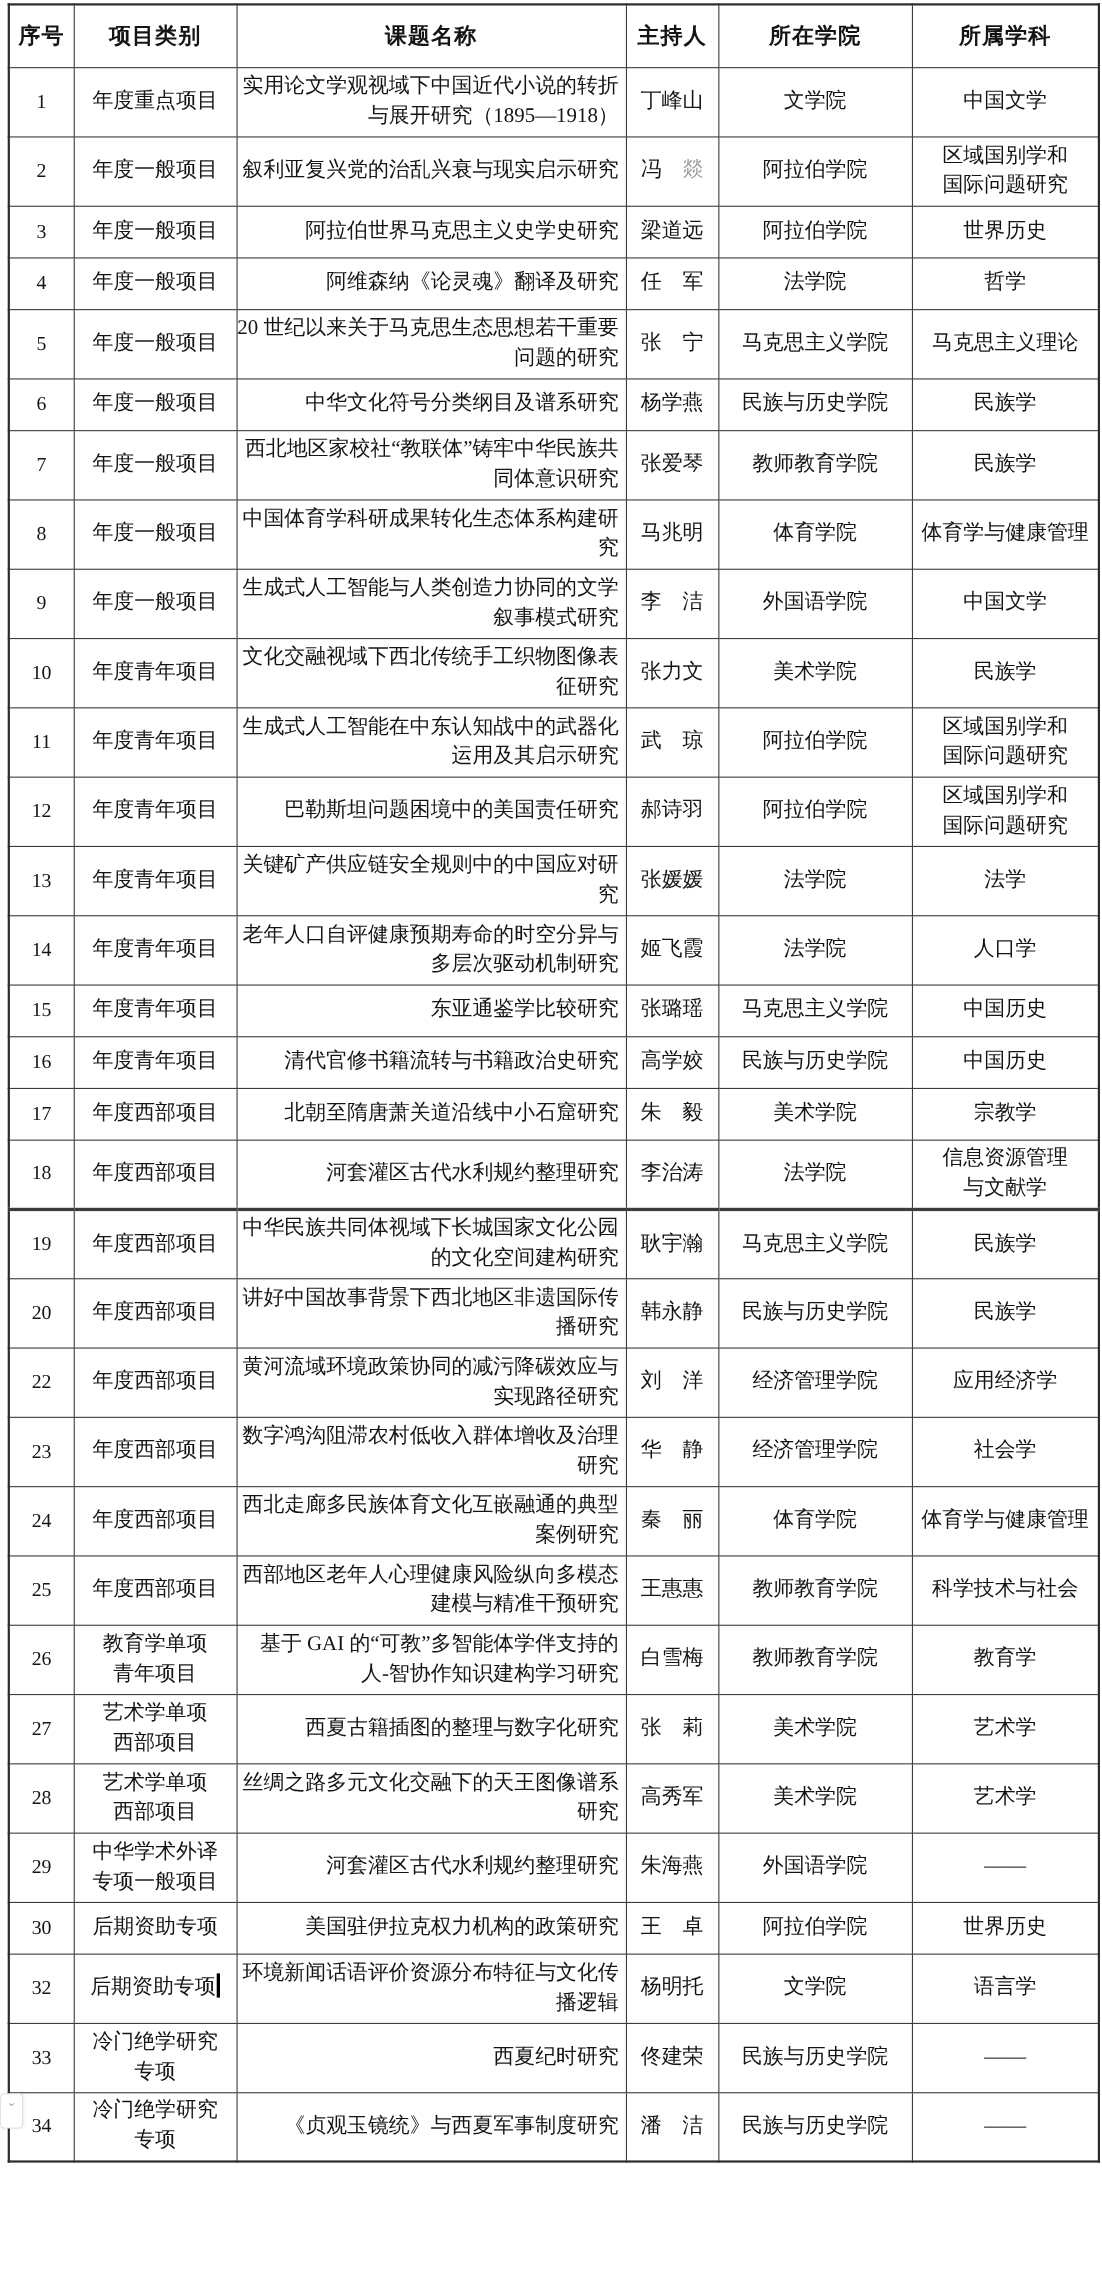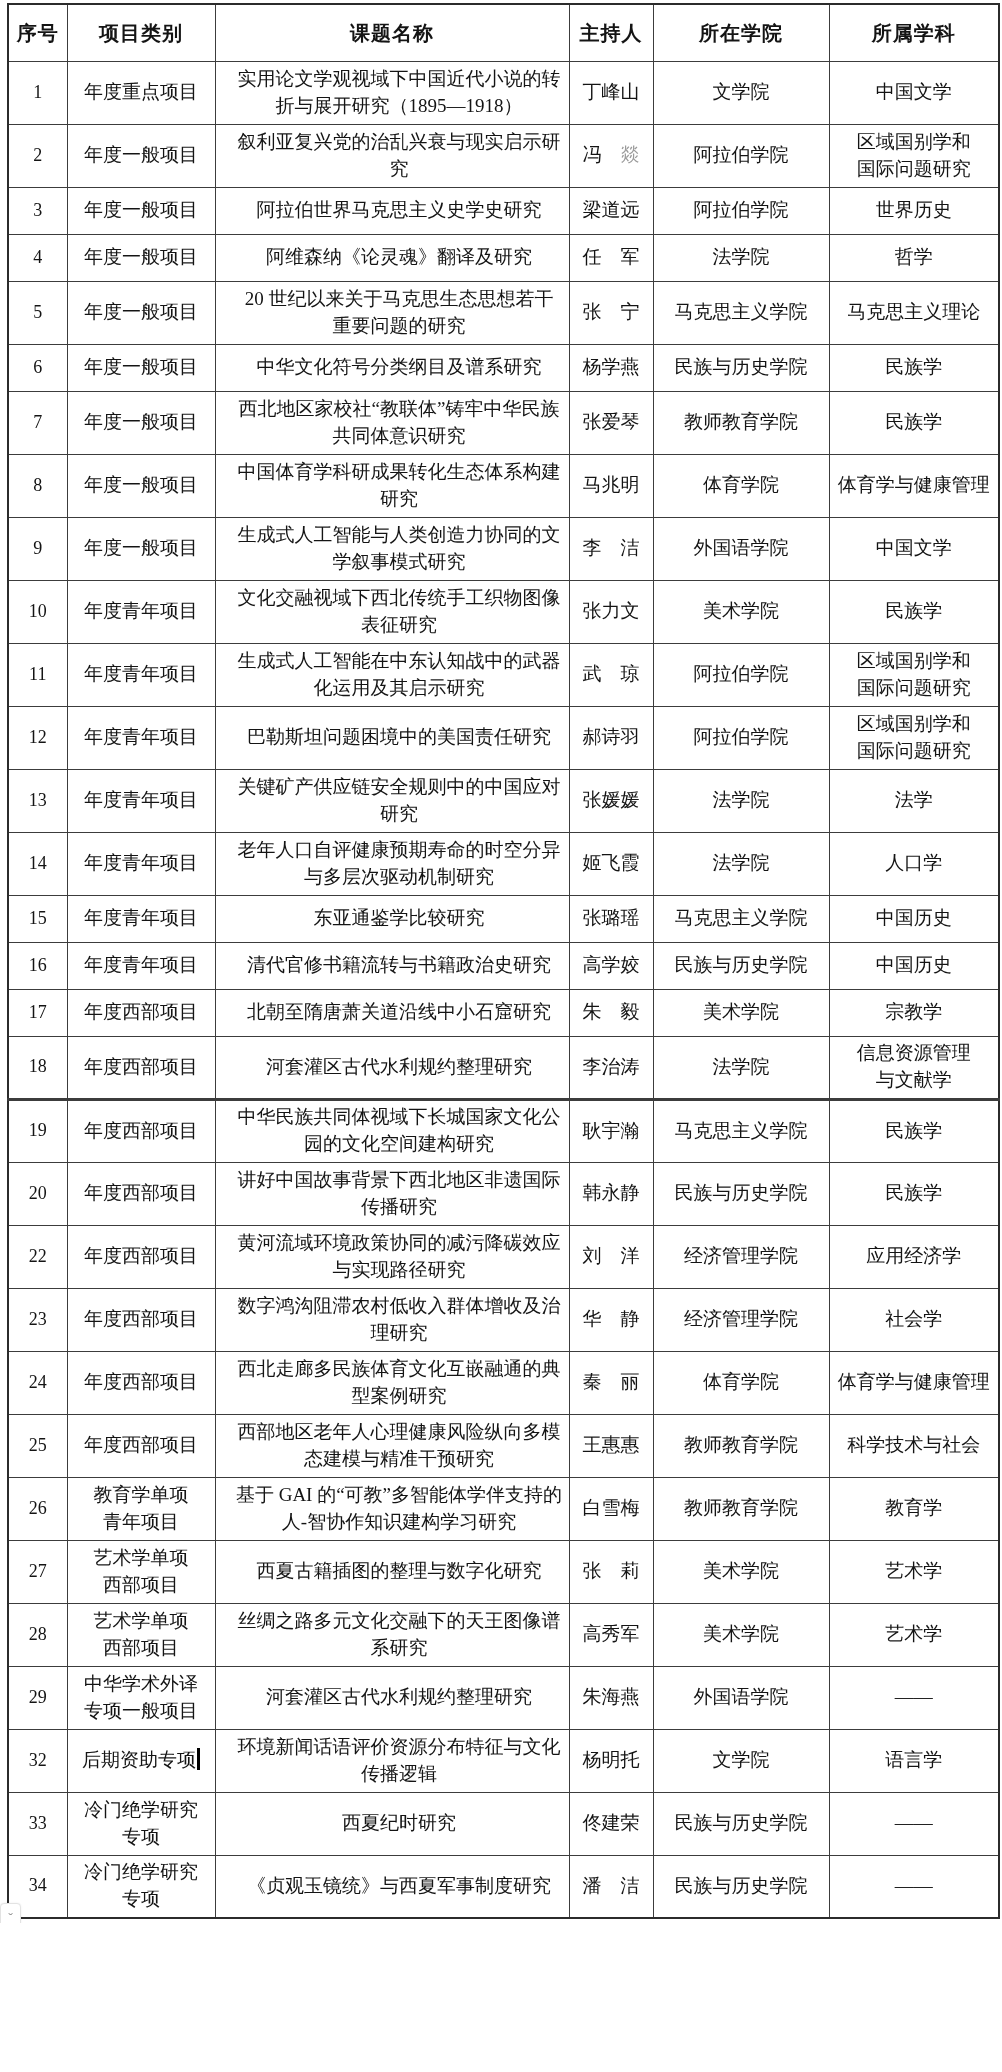--- a/index.html
+++ b/index.html
@@ -34,22 +34,22 @@
   .grid th {
     font-weight: bold;
     font-size: 20px;
     letter-spacing: 1px;
   }
   .grid thead tr { height: 57px; }
   tr.s { height: 47px; }
   tr.d { height: 63px; }
   tr.page-break td { border-top-width: 3px; }
   td.title-cell {
-    text-align: center;
-    padding-left: 20px;
+    text-align: right;
+    padding-left: 0;
     padding-right: 6px;
     margin-left: 40px;
   }
   td.row-number-cell { font-size: 18px; }
   .muted-char { color: #9a9a9a; }
   .text-caret {
     display: inline-block;
     width: 3px;
     height: 22px;
     background: #000;
@@ -328,20 +328,28 @@
         </tr>
         <tr class="d">
           <td class="row-number-cell">29</td>
           <td class="category-cell">中华学术外译
 专项一般项目</td>
           <td class="title-cell">河套灌区古代水利规约整理研究</td>
           <td class="leader-cell">朱海燕</td>
           <td class="college-cell">外国语学院</td>
           <td class="discipline-cell">——</td>
         </tr>
+        <tr class="s">
+          <td class="row-number-cell">30</td>
+          <td class="category-cell">后期资助专项</td>
+          <td class="title-cell">美国驻伊拉克权力机构的政策研究</td>
+          <td class="leader-cell">王　卓</td>
+          <td class="college-cell">阿拉伯学院</td>
+          <td class="discipline-cell">世界历史</td>
+        </tr>
         <tr class="d">
           <td class="row-number-cell">32</td>
           <td class="category-cell">后期资助专项<span class="text-caret"></span></td>
           <td class="title-cell">环境新闻话语评价资源分布特征与文化传播逻辑</td>
           <td class="leader-cell">杨明托</td>
           <td class="college-cell">文学院</td>
           <td class="discipline-cell">语言学</td>
         </tr>
         <tr class="d">
           <td class="row-number-cell">33</td>

